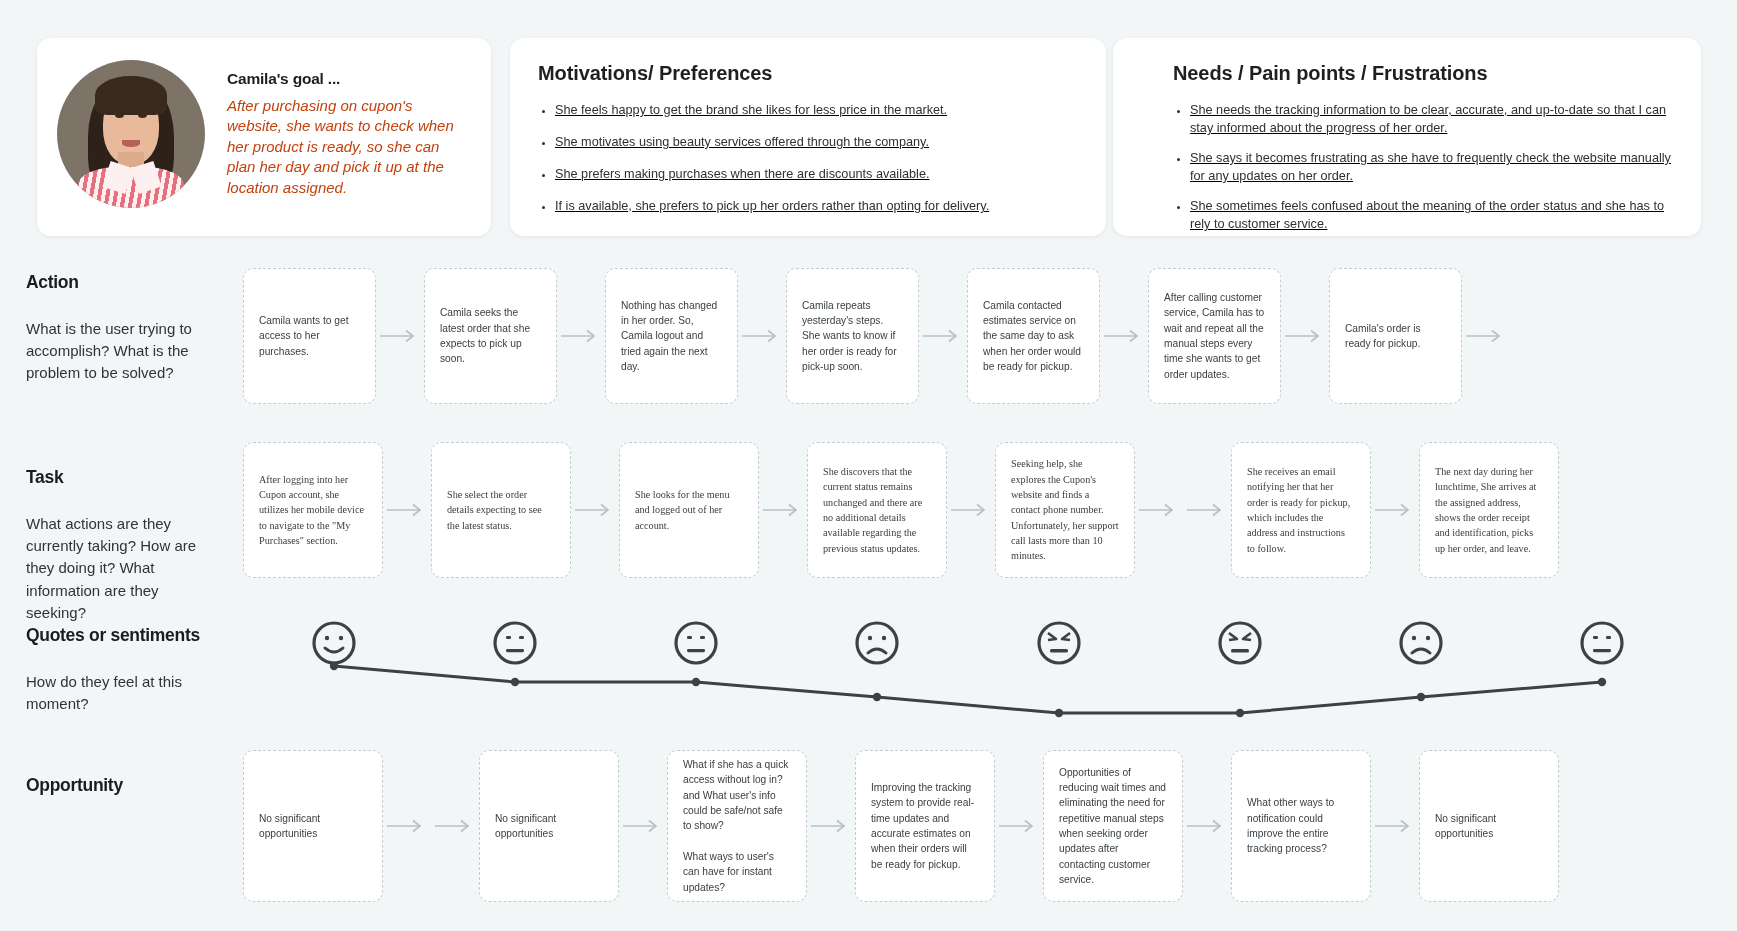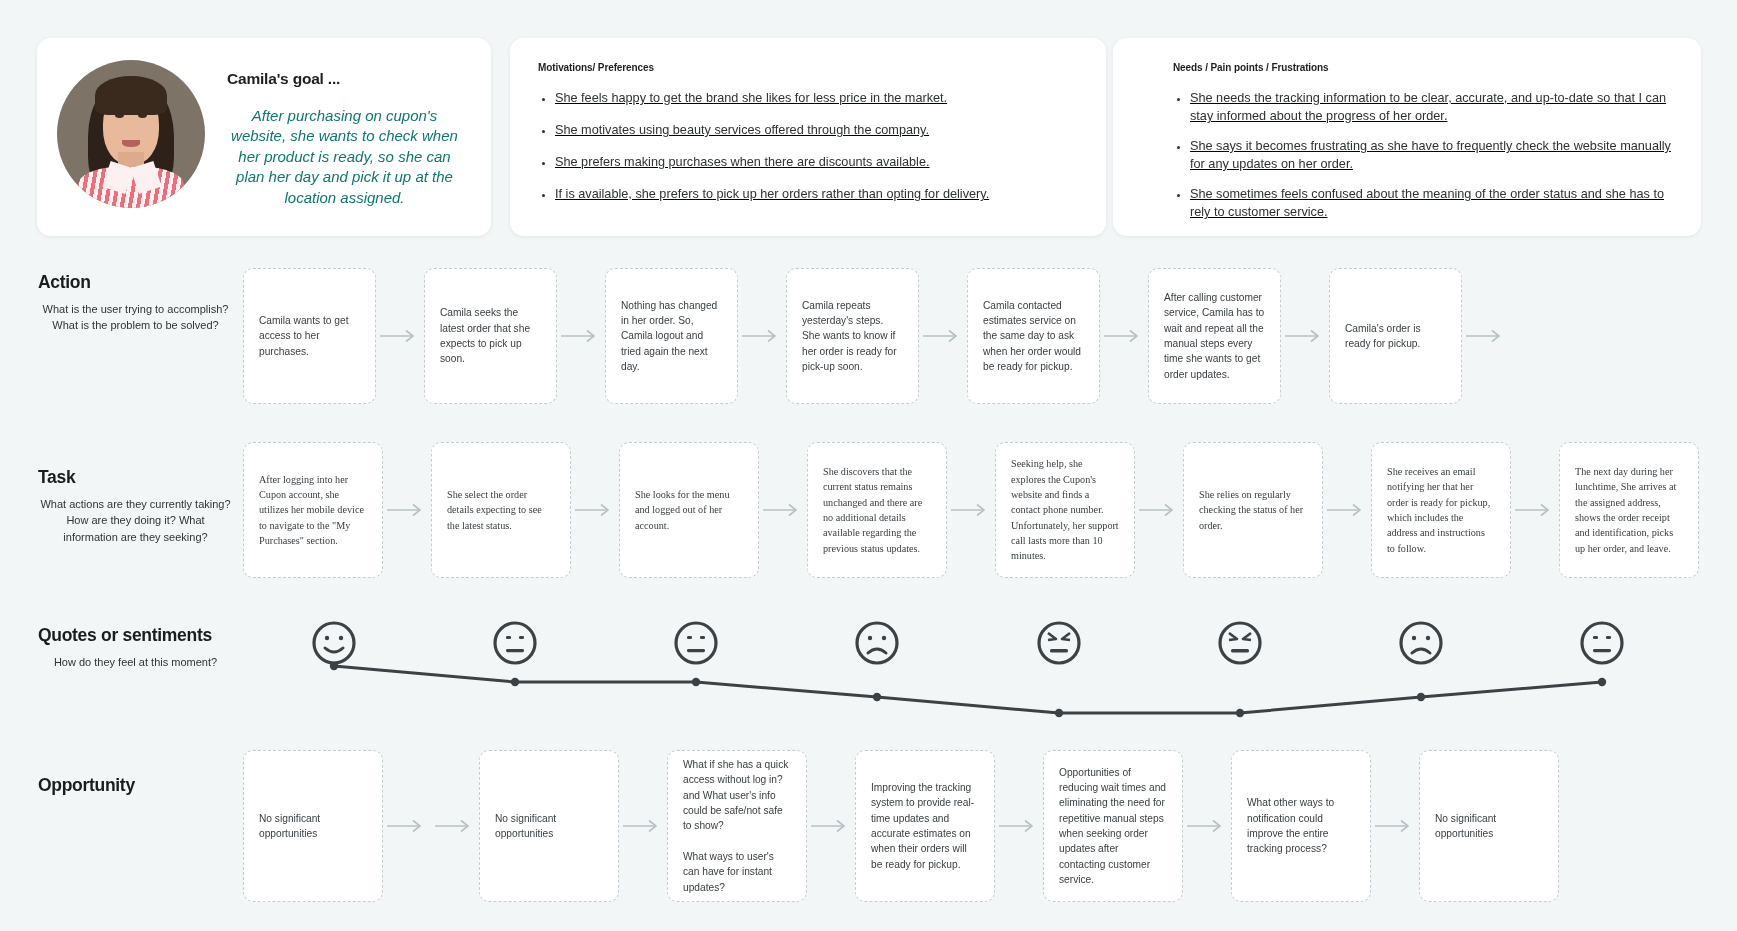--- a/index.html
+++ b/index.html
@@ -50,38 +50,38 @@
      background:repeating-linear-gradient(100deg,#e8707e 0 4px,#fdf0f1 4px 8px);
      border-radius:38% 38% 0 0; }
   .avatar .collar-l { position:absolute; left:33%; top:70%; width:16%; height:18%;
      background:#fdf0f1; transform: rotate(18deg); }
   .avatar .collar-r { position:absolute; left:52%; top:70%; width:16%; height:18%;
      background:#fdf0f1; transform: rotate(-18deg); }
 
   .persona-text { padding-top: 10px; }
   .persona-title { font-size: 15.5px; font-weight: bold; color: #1d2021; letter-spacing: -0.2px; }
   .persona-quote {
-    margin-top: 18px; font-size: 15px; line-height: 1.36;
-    font-style: italic; color: #0f766e; max-width: 235px; text-align: center;
+    margin-top: 8px; font-size: 15px; line-height: 1.36;
+    font-style: italic; color: #c2410c; max-width: 235px;
   }
 
   .list-card-inner { padding: 24px 28px; }
-  .list-title { font-size: 10px; font-weight: bold; color: #1d2021; letter-spacing: -0.1px; }
+  .list-title { font-size: 20px; font-weight: bold; color: #1d2021; letter-spacing: -0.1px; }
   ul.bullets { margin-top: 16px; padding-left: 17px; text-decoration: underline; }
   ul.bullets li {
     font-size: 12.7px; line-height: 1.42; color: #2c3134;
     margin-bottom: 14px;
   }
   ul.bullets li::marker { font-size: 11px; }
   #pains-card ul.bullets li { margin-bottom: 12px; }
 
   
-  .sec-label { position: absolute; left: 38px; width: 195px; }
+  .sec-label { position: absolute; left: 26px; width: 195px; }
   .sec-title { font-size: 17.5px; font-weight: bold; color: #1a1d1f; letter-spacing: -0.3px; }
-  .sec-sub { margin-top: 8px; font-size: 11px; line-height: 1.48; color: #2f3437; text-align: center; }
+  .sec-sub { margin-top: 25px; font-size: 15px; line-height: 1.48; color: #2f3437; }
 
   
   .row { position: absolute; left: 243px; width: 1450px; display: flex; align-items: stretch; }
   .step { position: relative; display: flex; align-items: center; }
   .dash-card {
     border: 1.4px dashed #c2cdd2;
     border-radius: 10px;
     background: #ffffff;
     display: flex; align-items: center;
     padding: 10px 15px;
@@ -293,25 +293,20 @@
         <div class="dash-card">
           <span>Seeking help, she explores the Cupon's website and finds a contact phone number. Unfortunately, her support call lasts more than 10 minutes.</span>
         </div>
       </div>
       <div class="arrow">
         <svg width="42" height="14" viewBox="0 0 42 14">
           <path d="M1 7 H34" stroke="#b6c0c5" stroke-width="1.6" fill="none"></path>
           <path d="M27 1.5 L34 7 L27 12.5" stroke="#b6c0c5" stroke-width="1.6" fill="none"></path>
         </svg>
       </div>
-      <div class="step">
-        <div class="dash-card">
-          <span>She relies on regularly checking the status of her order.</span>
-        </div>
-      </div>
       <div class="arrow">
         <svg width="42" height="14" viewBox="0 0 42 14">
           <path d="M1 7 H34" stroke="#b6c0c5" stroke-width="1.6" fill="none"></path>
           <path d="M27 1.5 L34 7 L27 12.5" stroke="#b6c0c5" stroke-width="1.6" fill="none"></path>
         </svg>
       </div>
       <div class="step">
         <div class="dash-card">
           <span>She receives an email notifying her that her order is ready for pickup, which includes the address and instructions to follow.</span>
         </div>

